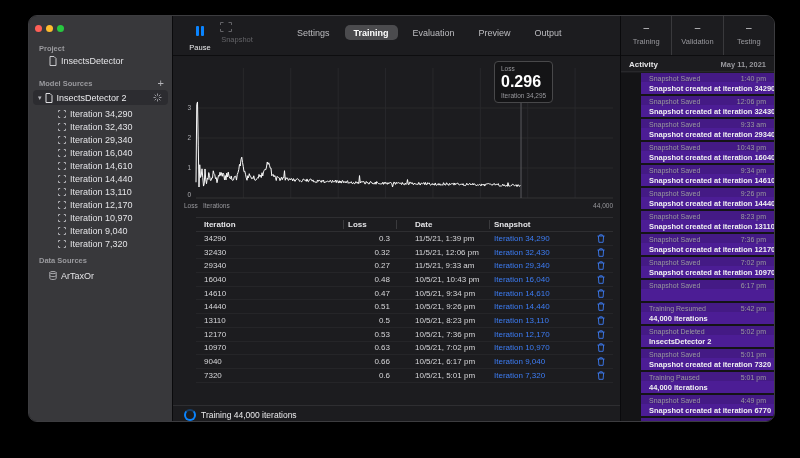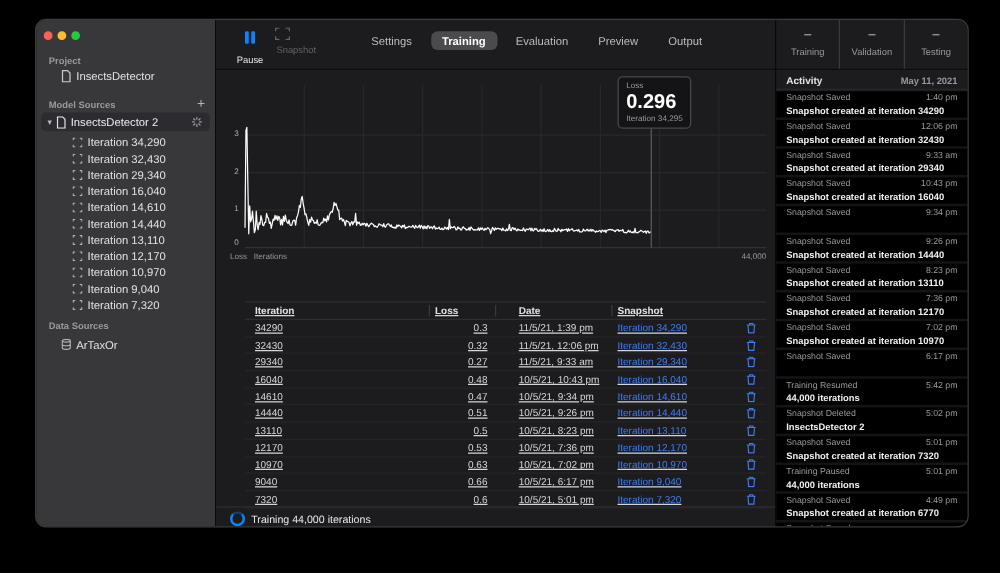--- a/index.html
+++ b/index.html
@@ -43,21 +43,21 @@
   
   .main{position:absolute;left:0;top:40px;width:449px;bottom:0;}
   .chart-label{position:absolute;font-size:6.5px;color:#98989d;}
   .ytick{position:absolute;width:16px;text-align:right;font-size:6.5px;color:#aeaeb2;}
   .tooltip{position:absolute;left:321px;top:5px;background:#141416;border:1px solid #48484a;
            border-radius:4px;padding:3px 6px 3px;z-index:5;}
   .tooltip .t1{font-size:6.5px;color:#98989d;}
   .tooltip .t2{font-size:16px;color:#fff;font-weight:600;margin:1px 0;}
   .tooltip .t3{font-size:6.5px;color:#98989d;white-space:nowrap;}
   
-  .table{position:absolute;left:23px;width:417px;top:185px;font-size:8px;color:#d6d6d9;text-decoration:underline;}
+  .table{position:absolute;left:23px;width:417px;top:161px;font-size:8px;color:#d6d6d9;}
   .t-head{display:flex;height:13px;align-items:center;border-top:1px solid #2e2e31;
           border-bottom:1px solid #2e2e31;font-weight:700;color:#e3e3e6;position:relative;}
   .t-row{display:flex;height:12.7px;align-items:center;border-bottom:1px solid #252528;}
   .c1{width:147px;padding-left:8px;box-sizing:border-box;}
   .c2{width:53px;text-align:right;padding-right:6px;box-sizing:border-box;}
   .c3{width:93px;padding-left:19px;box-sizing:border-box;white-space:nowrap;}
   .c4{flex:1;display:flex;align-items:center;padding-left:5px;box-sizing:border-box;}
   .vsep{position:absolute;top:2px;bottom:2px;width:1px;background:#3a3a3d;}
   .snap-link{color:#3d7df5;}
   .trash{margin-left:auto;margin-right:8px;display:inline-flex;}
@@ -75,21 +75,21 @@
   .metric{flex:1;text-align:center;position:relative;padding-top:7px;box-sizing:border-box;}
   .metric + .metric{border-left:1px solid #39393c;}
   .metric .val{font-size:10px;color:#d2d2d5;line-height:10px;}
   .metric .mlbl{font-size:7.5px;color:#98989d;margin-top:4px;}
   .act-head{position:absolute;left:0;right:0;top:41px;height:15px;display:flex;
             align-items:center;justify-content:space-between;padding:0 8px;
             border-bottom:1px solid #28282b;box-sizing:border-box;}
   .act-head .h{font-size:8px;font-weight:700;color:#e5e5e7;}
   .act-head .d{font-size:7.5px;font-weight:700;color:#98989d;}
   .act-list{position:absolute;left:0;right:0;top:57px;bottom:0;overflow:hidden;background:#141416;}
-  .a-entry{height:21px;margin-bottom:2px;background:#000000;}
+  .a-entry{height:21px;margin-bottom:2px;background:#4c1d95;margin-left:20px;}
   .a-top{display:flex;justify-content:space-between;padding:2px 8px 0;background:rgba(0,0,0,.10);}
   .a-title,.a-time{font-size:7px;color:#9a9a9f;}
   .a-desc{font-size:7.5px;font-weight:700;color:#f0f0f2;padding:2px 8px 0;white-space:nowrap;}
   svg{display:block;}
 </style>
 </head>
 <body>
 
 <div class="window">
 
@@ -629,20 +629,21 @@
               <span class="a-title">Snapshot Saved</span>
               <span class="a-time">10:43 pm</span>
             </div>
             <div class="a-desc">Snapshot created at iteration 16040</div>
           </div>
           <div class="a-entry">
             <div class="a-top">
               <span class="a-title">Snapshot Saved</span>
               <span class="a-time">9:34 pm</span>
             </div>
+            <div class="a-desc">Snapshot created at iteration 14610</div>
           </div>
           <div class="a-entry">
             <div class="a-top">
               <span class="a-title">Snapshot Saved</span>
               <span class="a-time">9:26 pm</span>
             </div>
             <div class="a-desc">Snapshot created at iteration 14440</div>
           </div>
           <div class="a-entry">
             <div class="a-top">

